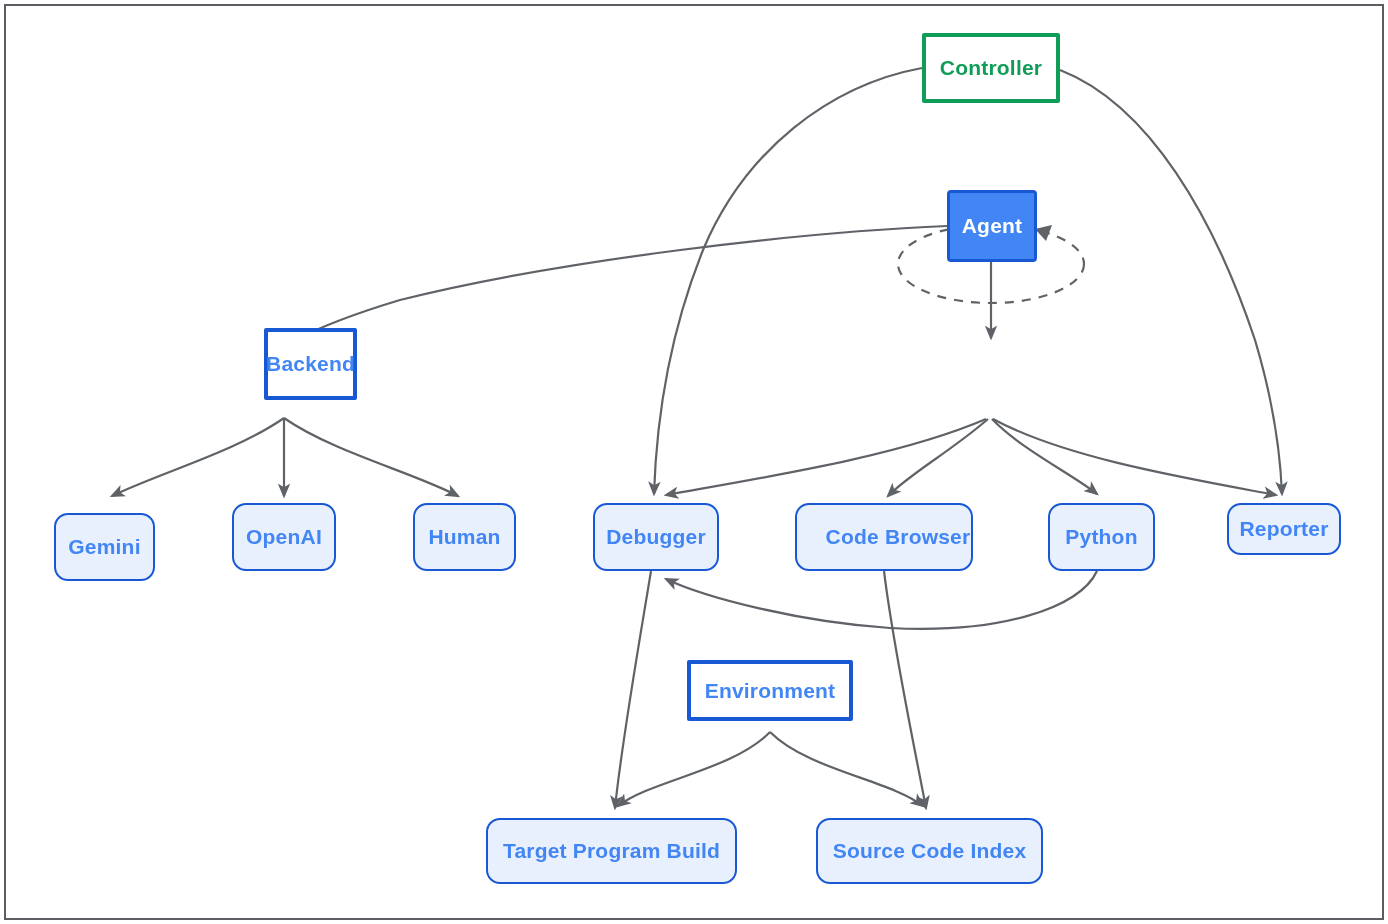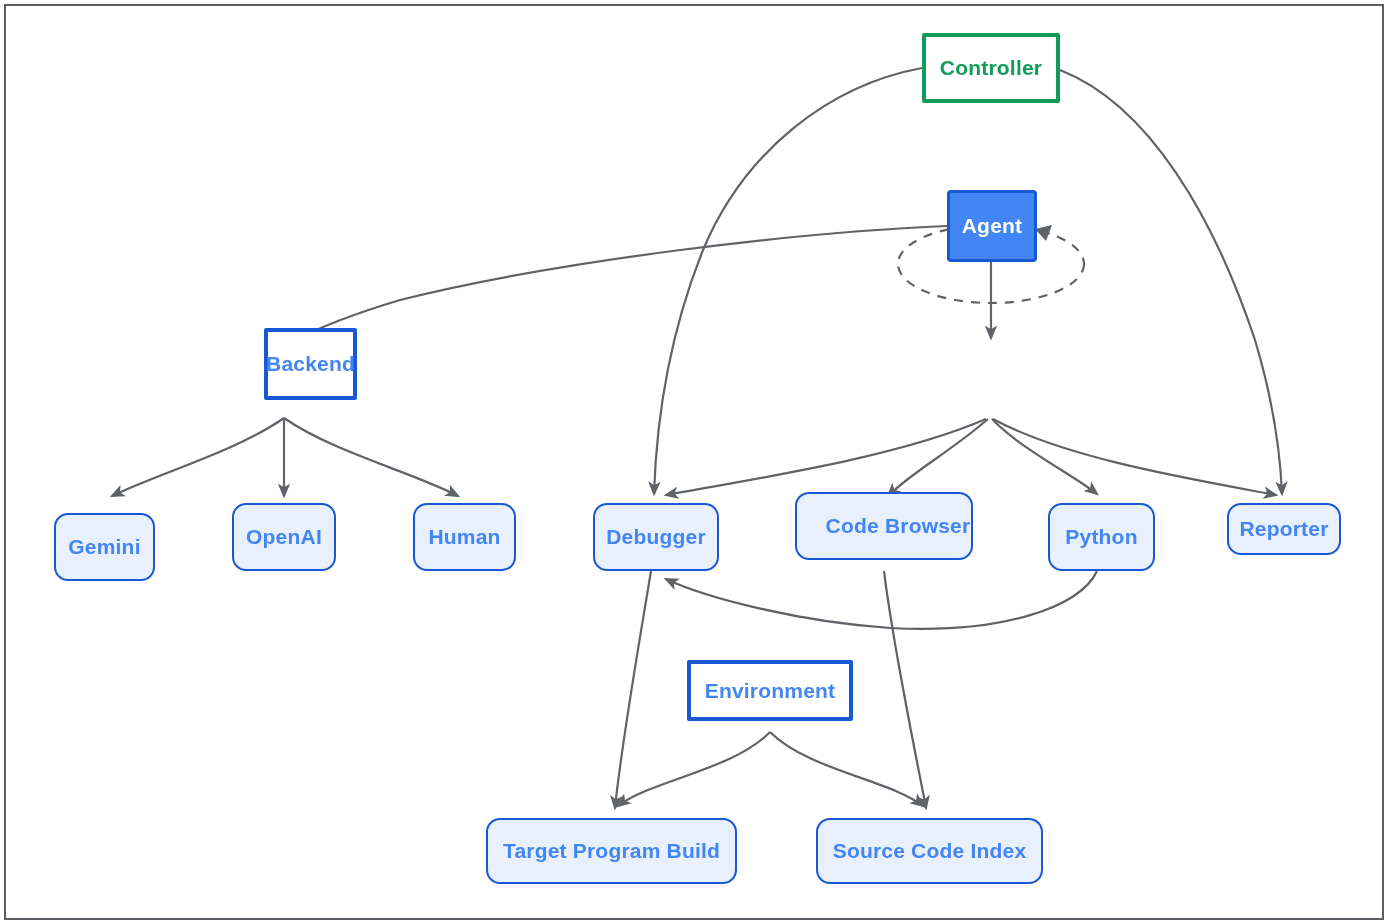--- a/index.html
+++ b/index.html
@@ -119,21 +119,21 @@
   </div>
 
   <div class="node leaf" style="left:413px;top:503px;width:103px;height:68px;">
     <span>Human</span>
   </div>
 
   <div class="node leaf" style="left:593px;top:503px;width:126px;height:68px;">
     <span>Debugger</span>
   </div>
 
-  <div class="node leaf" style="left:795px;top:492px;width:178px;height:68px;padding-left:28px;">
+  <div class="node leaf" style="left:795px;top:503px;width:178px;height:68px;padding-left:28px;">
     <span>Code Browser</span>
   </div>
 
   <div class="node leaf" style="left:1048px;top:503px;width:107px;height:68px;">
     <span>Python</span>
   </div>
 
   <div class="node leaf" style="left:1227px;top:503px;width:114px;height:52px;">
     <span>Reporter</span>
   </div>

